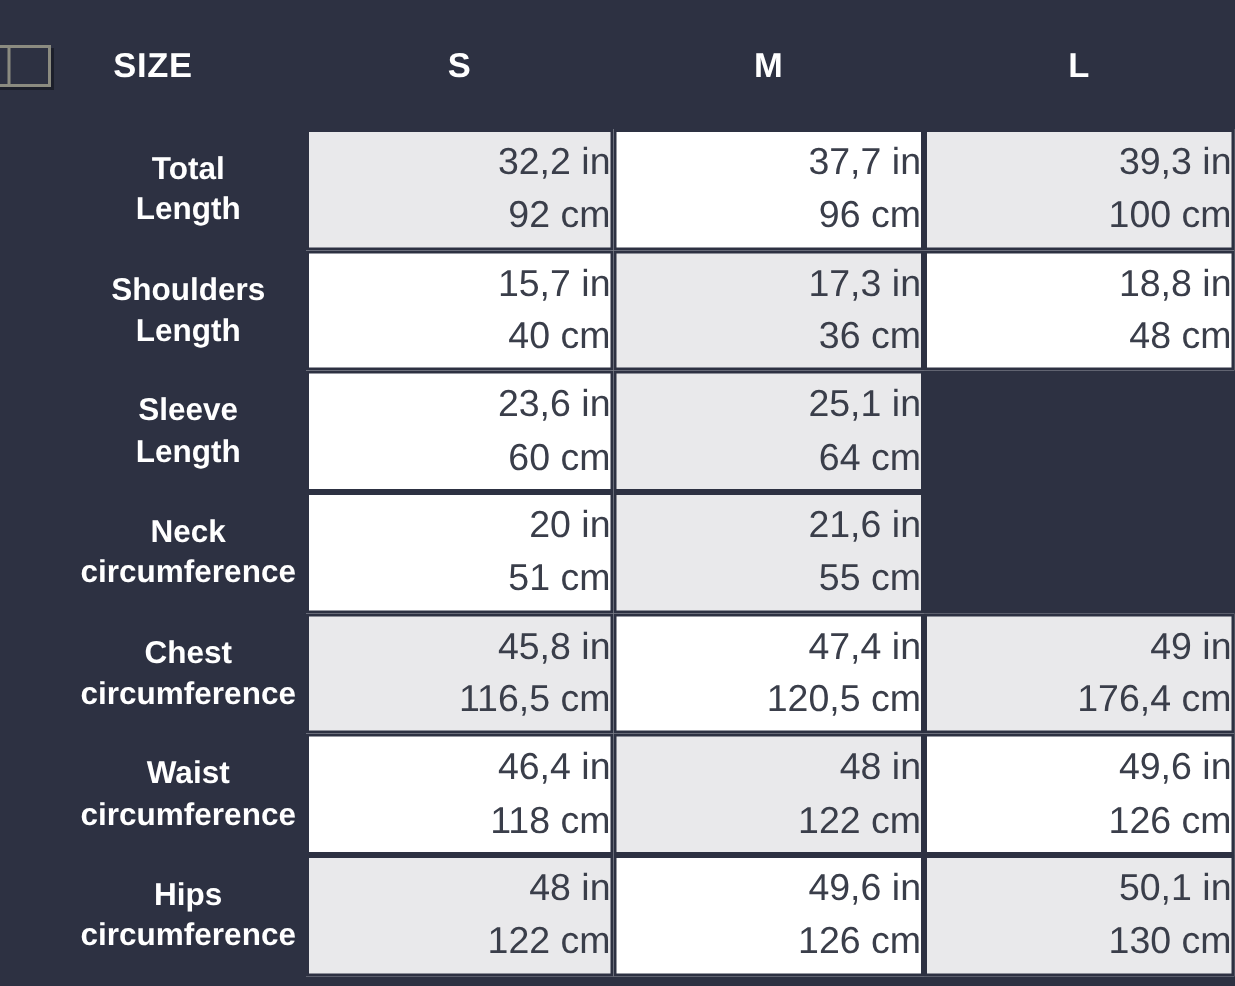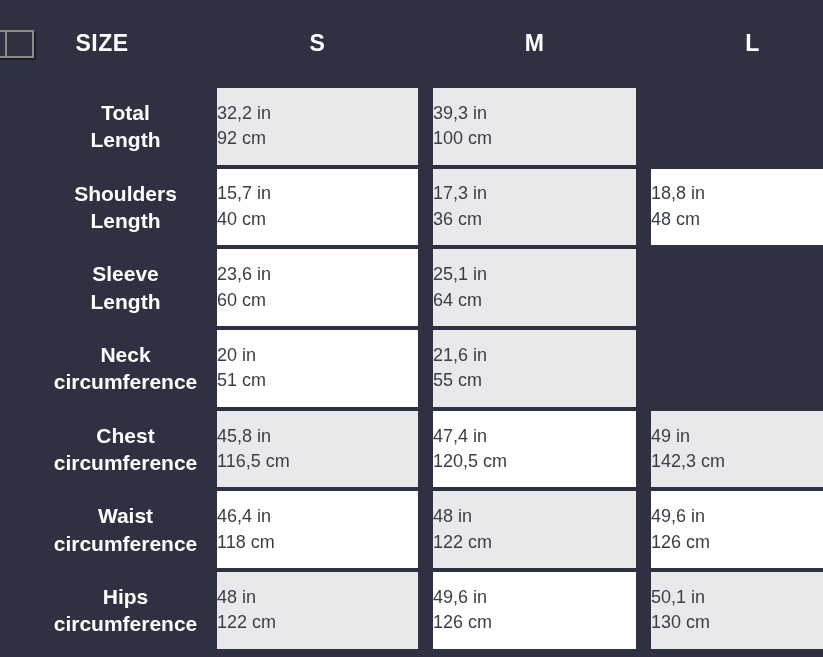--- a/index.html
+++ b/index.html
@@ -16,21 +16,20 @@
   }
   .size-chart {
     position: absolute;
     inset: 0;
     display: flex;
     flex-direction: column;
   }
   .grid-row {
     display: grid;
     grid-template-columns: 204px 205px 207px 207px;
-    gap: 11px;
   }
   .header-row {
     height: 86px;
     align-items: center;
   }
   .header-cell {
     text-align: center;
     color: var(--header-text, #ffffff);
     font-weight: bold;
     font-size: 23px;
@@ -52,23 +51,23 @@
     font-weight: bold;
     font-size: 21px;
     line-height: 1.3;
     white-space: pre-line;
     padding-left: 47px;
   }
   .value-cell {
     border: 2px solid var(--navy, #2d3142);
     display: flex;
     flex-direction: column;
-    align-items: flex-start;
+    align-items: flex-end;
     justify-content: center;
-    font-size: 18px;
+    font-size: 25px;
     line-height: 1.42;
     color: var(--cell-text, #3a3e4a);
     text-align: center;
   }
   .value-cell.gray { background: var(--cell-gray, #e9e9eb); }
   .value-cell.white { background: var(--cell-white, #ffffff); }
   .corner-icon {
     position: absolute;
     top: 30px;
     left: -18px;
@@ -101,20 +100,24 @@
     <div class="header-cell">L</div>
   </div>
   <div class="body-rows">
   <div class="grid-row data-row">
     <div class="label-cell">Total
 Length</div>
     <div class="value-cell gray">
       <div class="v-in">32,2 in</div>
       <div class="v-cm">92 cm</div>
     </div>
+    <div class="value-cell white">
+      <div class="v-in">37,7 in</div>
+      <div class="v-cm">96 cm</div>
+    </div>
     <div class="value-cell gray">
       <div class="v-in">39,3 in</div>
       <div class="v-cm">100 cm</div>
     </div>
   </div>
 
   <div class="grid-row data-row">
     <div class="label-cell">Shoulders
 Length</div>
     <div class="value-cell white">
@@ -163,21 +166,21 @@
     <div class="value-cell gray">
       <div class="v-in">45,8 in</div>
       <div class="v-cm">116,5 cm</div>
     </div>
     <div class="value-cell white">
       <div class="v-in">47,4 in</div>
       <div class="v-cm">120,5 cm</div>
     </div>
     <div class="value-cell gray">
       <div class="v-in">49 in</div>
-      <div class="v-cm">142,3 cm</div>
+      <div class="v-cm">176,4 cm</div>
     </div>
   </div>
 
   <div class="grid-row data-row">
     <div class="label-cell">Waist
 circumference</div>
     <div class="value-cell white">
       <div class="v-in">46,4 in</div>
       <div class="v-cm">118 cm</div>
     </div>

